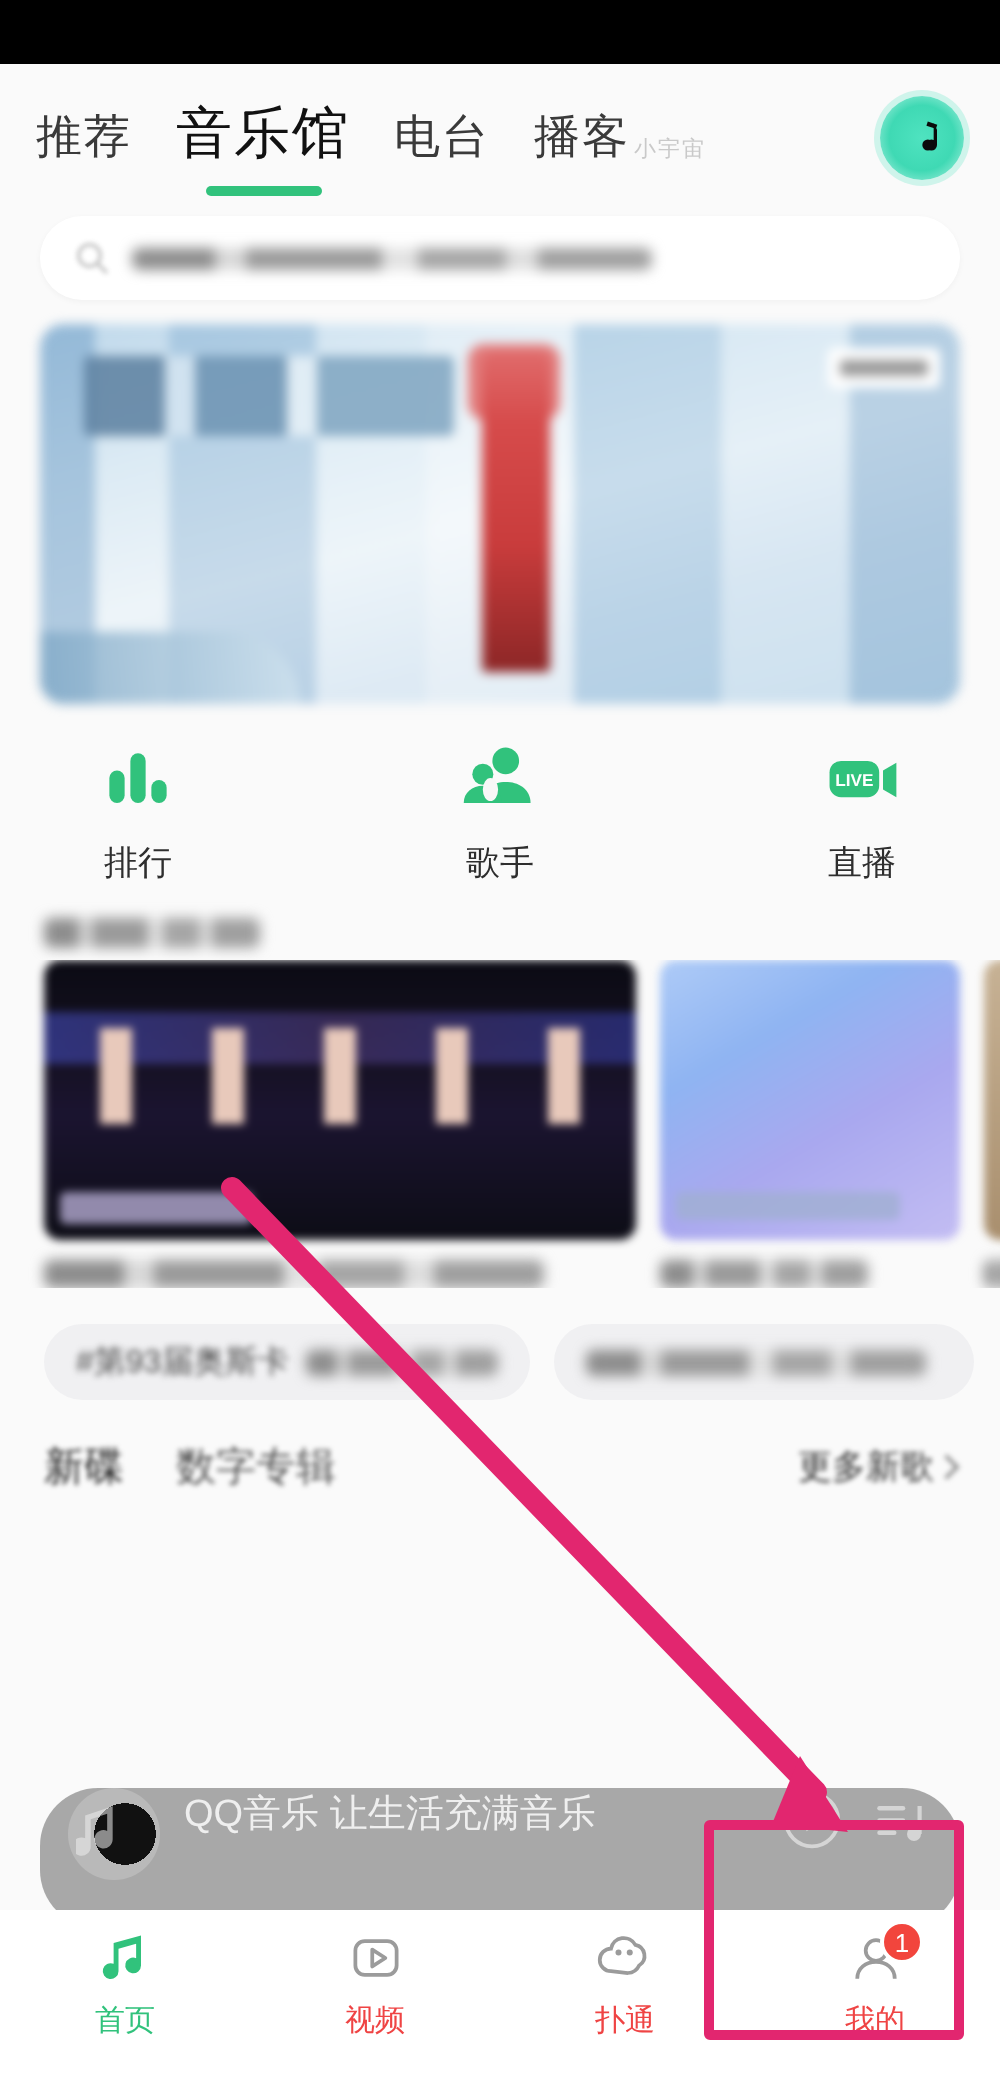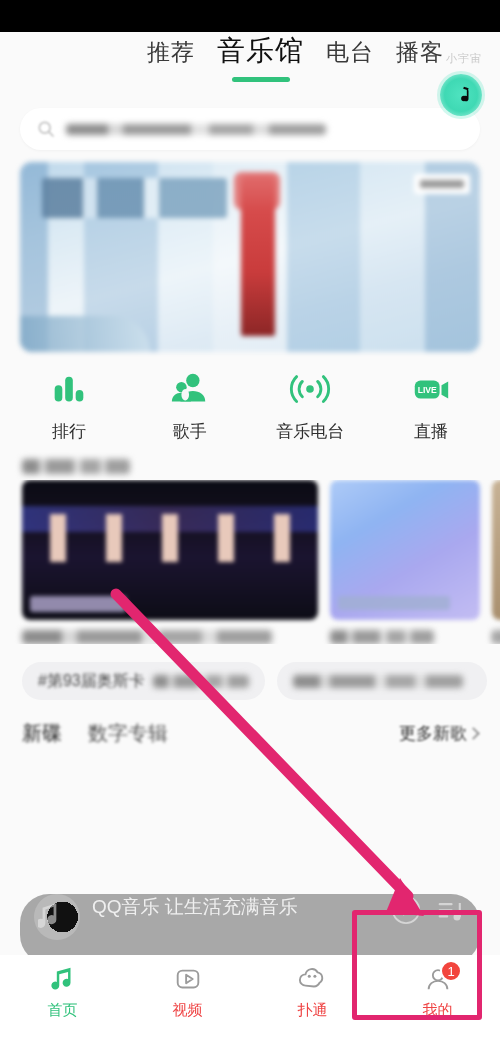--- a/index.html
+++ b/index.html
@@ -11,21 +11,21 @@
   }
   #screen { position: relative; width: 500px; height: 1039px; background: #f7f7f7; overflow: hidden; }
 
   
   .statusbar { position: absolute; top: 0; left: 0; width: 500px; height: 32px; background: #000; }
 
   
   .app { position: absolute; top: 32px; left: 0; width: 500px; height: 1007px; background: #fafafa; }
 
   
-  .topbar { position: relative; height: 70px; display: flex; align-items: flex-end; padding: 0 18px; flex-direction: column; }
+  .topbar { position: relative; height: 70px; display: flex; align-items: flex-start; padding: 16px 18px; }
   .tabs { display: flex; align-items: baseline; gap: 22px; flex: 1; }
   .tab { position: relative; font-size: 23px; color: #3a3a3a; letter-spacing: 1px; padding-bottom: 4px; }
   .tab.active { font-size: 28px; font-weight: normal; color: #111; }
   .tab .underline {
     position: absolute; left: 50%; transform: translateX(-50%);
     bottom: -8px; width: 58px; height: 5px; border-radius: 3px; background: #31c27c;
   }
   .tab-sup { font-size: 11px; color: #c9c9c9; margin-left: 2px; align-self: flex-start; position: relative; top: 2px; }
   .avatar {
     width: 42px; height: 42px; border-radius: 50%;
@@ -221,32 +221,20 @@
             <path d="M12 34c0-7 6-11 13-11s13 4 13 11z" fill="#31c27c"></path>
             <circle cx="13" cy="19" r="5.5" fill="#31c27c"></circle>
             <path d="M3 34c0-5.5 4.5-9 10-9s10 3.5 10 9z" fill="#31c27c"></path>
             <ellipse cx="17" cy="27" rx="4" ry="6" fill="#f7f7f7"></ellipse>
           </svg>
         </div>
         <div class="lb">歌手</div>
       </div>
 
 
-      <div class="entry">
-        <div class="ic">
-          <svg width="42" height="42" viewBox="0 0 44 44">
-            <circle cx="22" cy="21" r="4" fill="#31c27c"></circle>
-            <path d="M14 13a11 11 0 0 0 0 16" fill="none" stroke="#31c27c" stroke-width="3" stroke-linecap="round"></path>
-            <path d="M30 13a11 11 0 0 1 0 16" fill="none" stroke="#31c27c" stroke-width="3" stroke-linecap="round"></path>
-            <path d="M8 8a18 18 0 0 0 0 26" fill="none" stroke="#31c27c" stroke-width="3" stroke-linecap="round"></path>
-            <path d="M36 8a18 18 0 0 1 0 26" fill="none" stroke="#31c27c" stroke-width="3" stroke-linecap="round"></path>
-          </svg>
-        </div>
-        <div class="lb">音乐电台</div>
-      </div>
 
       <div class="entry">
         <div class="ic">
           <svg width="42" height="42" viewBox="0 0 44 44">
             <rect x="5" y="12" width="26" height="19" rx="6" fill="#31c27c"></rect>
             <path d="M33 17l7-4v18l-7-4z" fill="#31c27c"></path>
             <text x="18" y="25" font-size="9" font-family="Liberation Sans, sans-serif" font-weight="bold" fill="#ffffff" text-anchor="middle">LIVE</text>
           </svg>
         </div>
         <div class="lb">直播</div>

